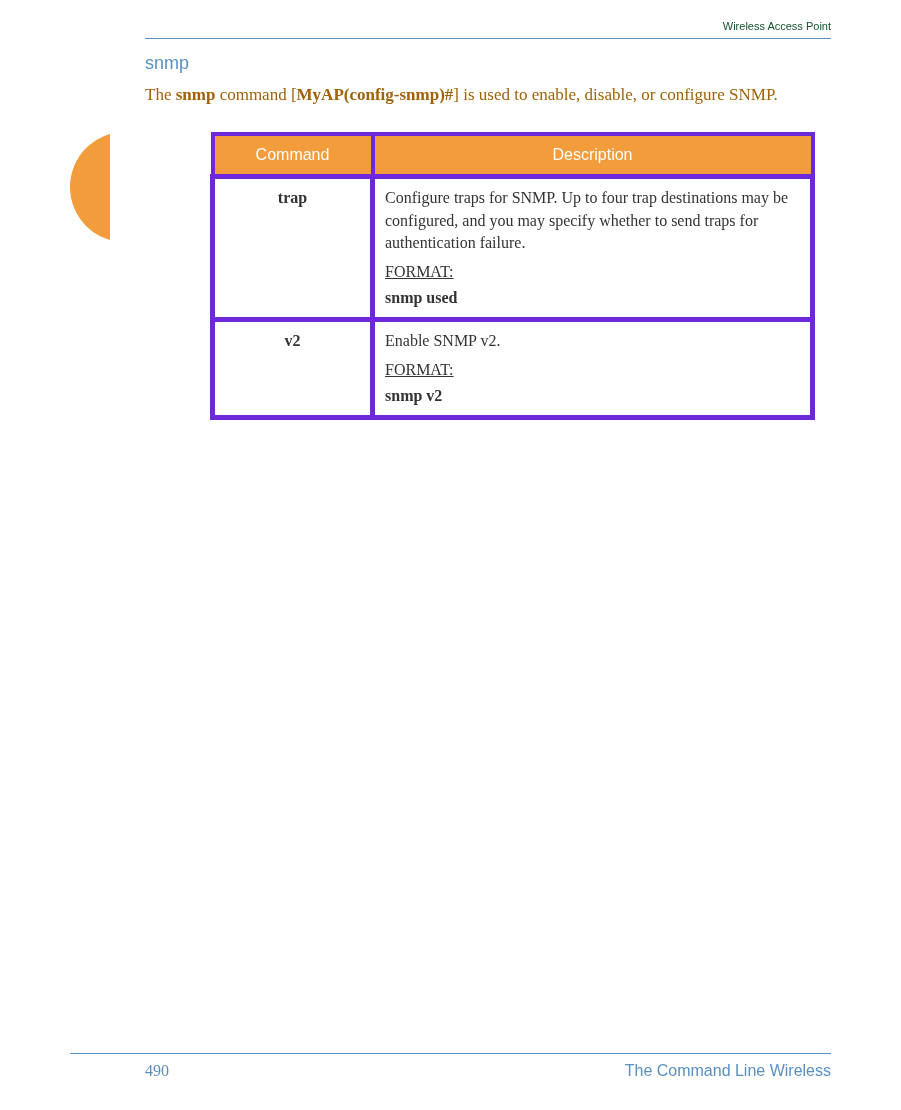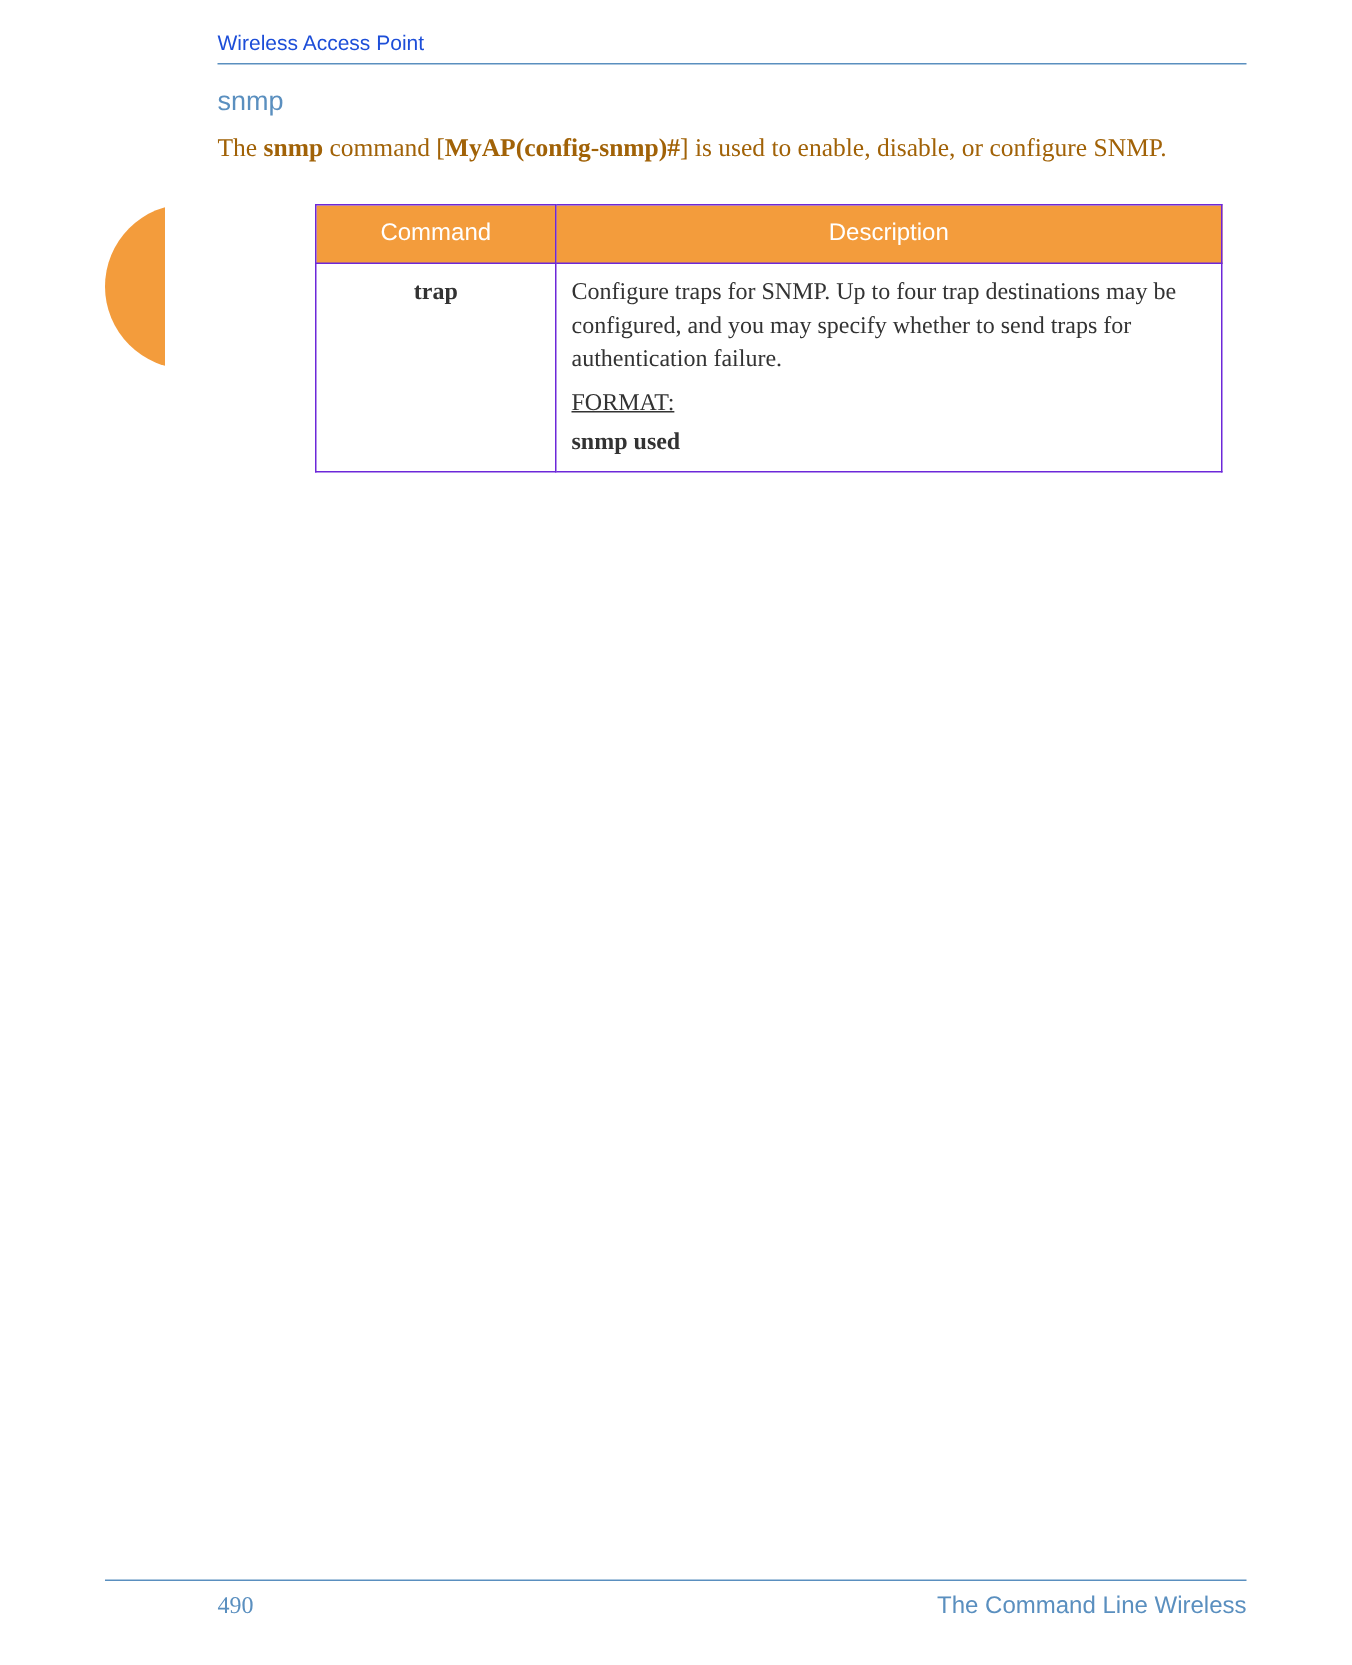--- a/index.html
+++ b/index.html
@@ -13,23 +13,23 @@
       background: #ffffff;
       font-family: Georgia, 'Times New Roman', serif;
       position: relative;
     }
     .page {
       padding: 20px 70px 30px 70px;
       height: 100%;
       position: relative;
     }
     .header {
-      text-align: left;
-      color: #1d4ed8;
-      font-size: 14px;
+      text-align: right;
+      color: #14532d;
+      font-size: 11px;
       font-family: 'Trebuchet MS', Arial, sans-serif;
       padding-bottom: 6px;
       border-bottom: 1px solid #5a8fbf;
       margin-left: 75px;
     }
     .section-title {
       color: #5a8fbf;
       font-size: 18px;
       font-family: 'Trebuchet MS', Arial, sans-serif;
       margin-top: 14px;
@@ -67,28 +67,28 @@
       border-collapse: collapse;
       width: 100%;
     }
     thead th {
       background: #f39c3c;
       color: #fff;
       font-weight: normal;
       font-family: 'Trebuchet MS', Arial, sans-serif;
       font-size: 16px;
       padding: 10px 8px;
-      border: 1px solid #6d28d9;
+      border: 4px solid #6d28d9;
       text-align: center;
     }
     thead th:first-child {
       width: 160px;
     }
     tbody td {
-      border: 1px solid #6d28d9;
+      border: 5px solid #6d28d9;
       padding: 8px 10px;
       font-size: 16px;
       color: #333;
       vertical-align: top;
       line-height: 1.4;
     }
     tbody td:first-child {
       text-align: center;
       font-weight: bold;
     }
@@ -146,20 +146,28 @@
       </thead>
       <tbody>
         <tr>
           <td>trap</td>
           <td>
             <div class="desc-block">Configure traps for SNMP. Up to four trap destinations may be configured, and you may specify whether to send traps for authentication failure.</div>
             <div class="desc-format-label">FORMAT:</div>
             <div class="desc-format-cmd">snmp used</div>
           </td>
         </tr>
+        <tr>
+          <td>v2</td>
+          <td>
+            <div class="desc-block">Enable SNMP v2.</div>
+            <div class="desc-format-label">FORMAT:</div>
+            <div class="desc-format-cmd">snmp v2</div>
+          </td>
+        </tr>
       </tbody>
     </table>
   </div>
 
   <div class="footer">
     <span class="page-num">490</span>
     <span>The Command Line Wireless</span>
   </div>
 </div>
 

